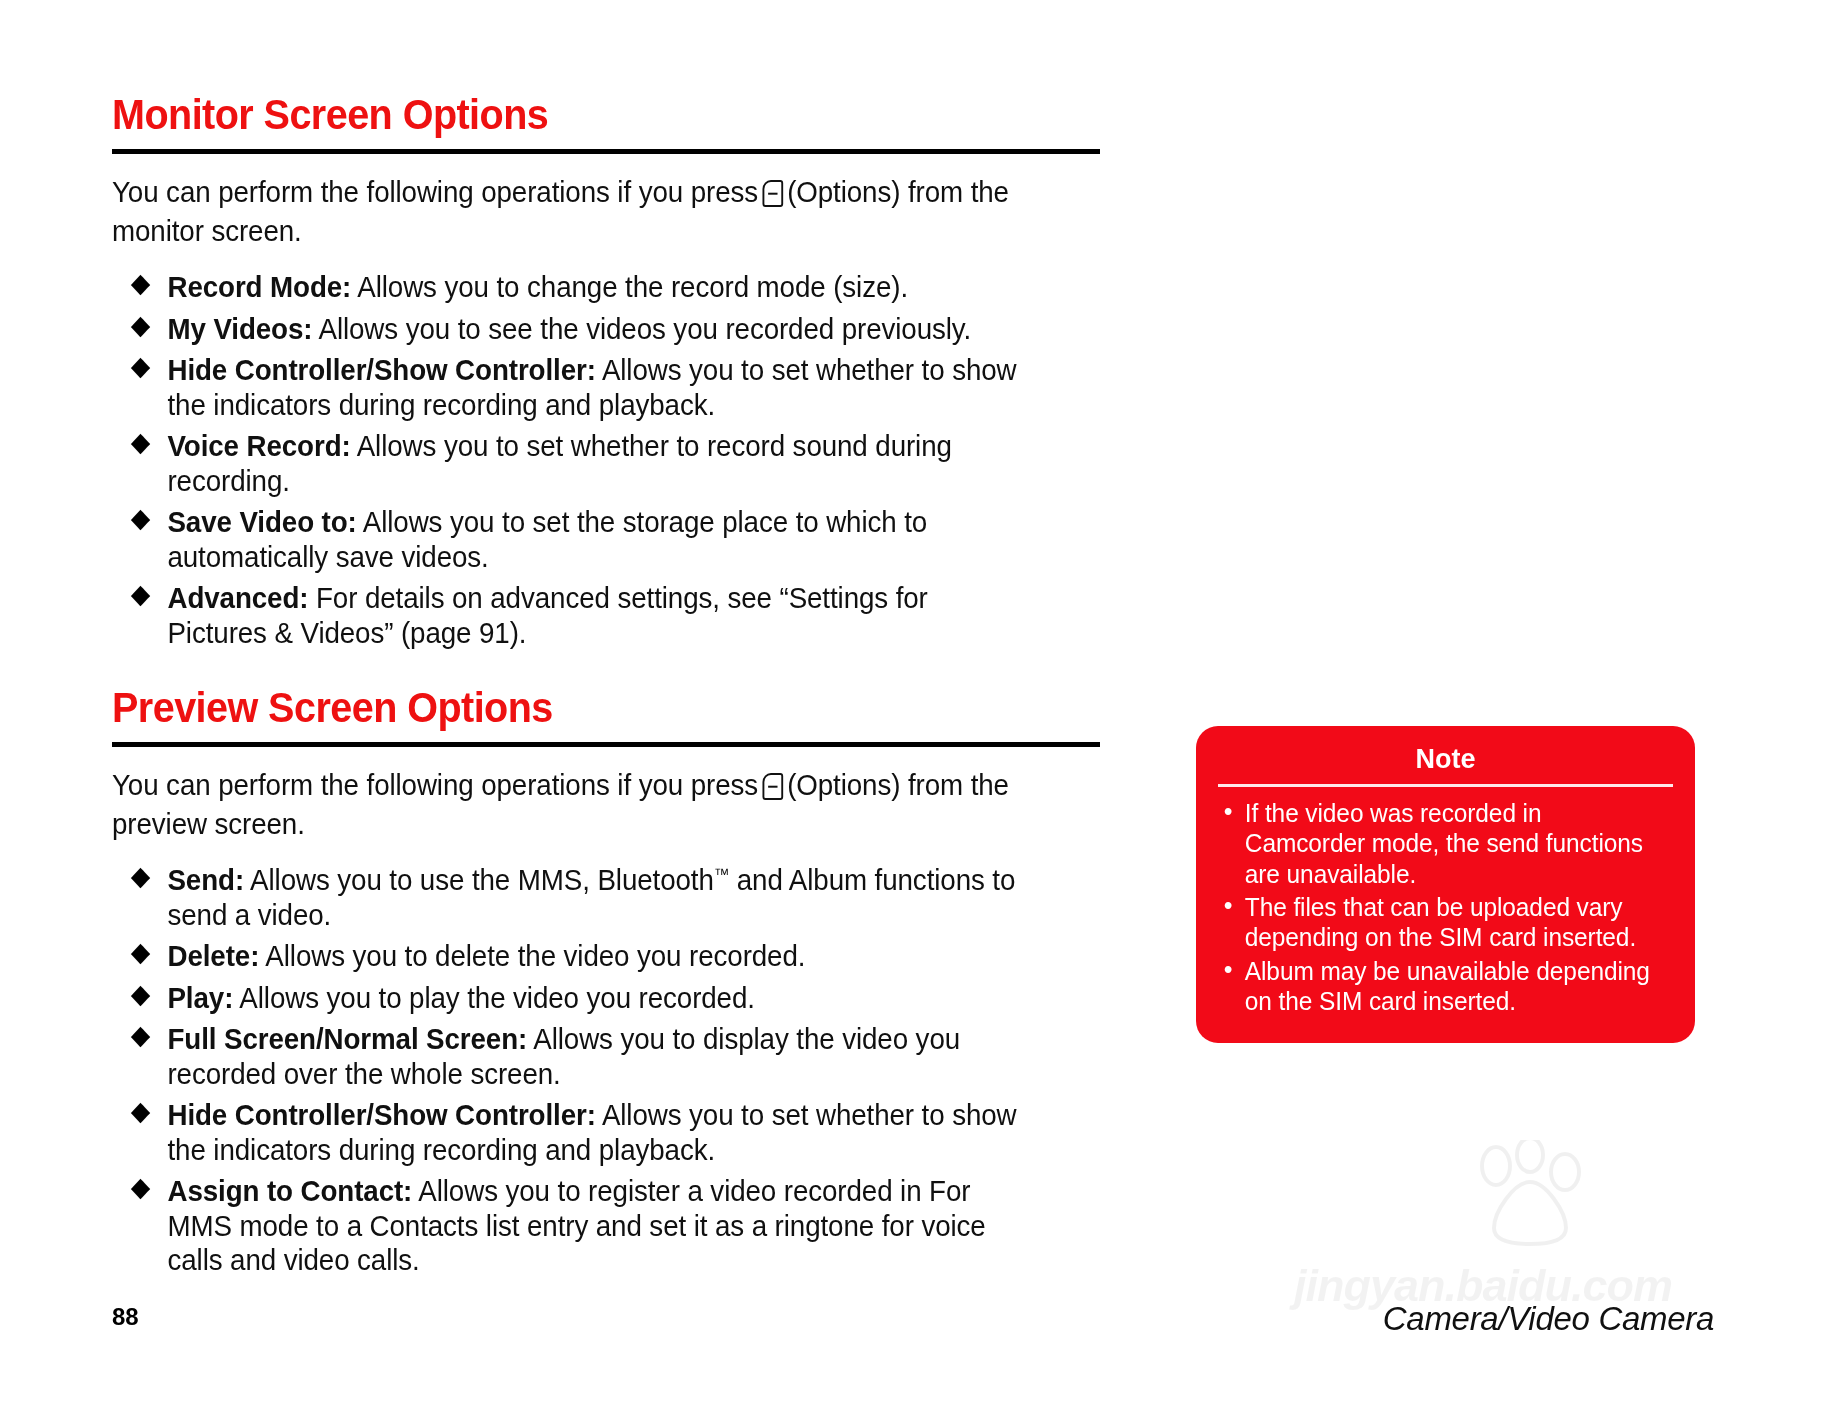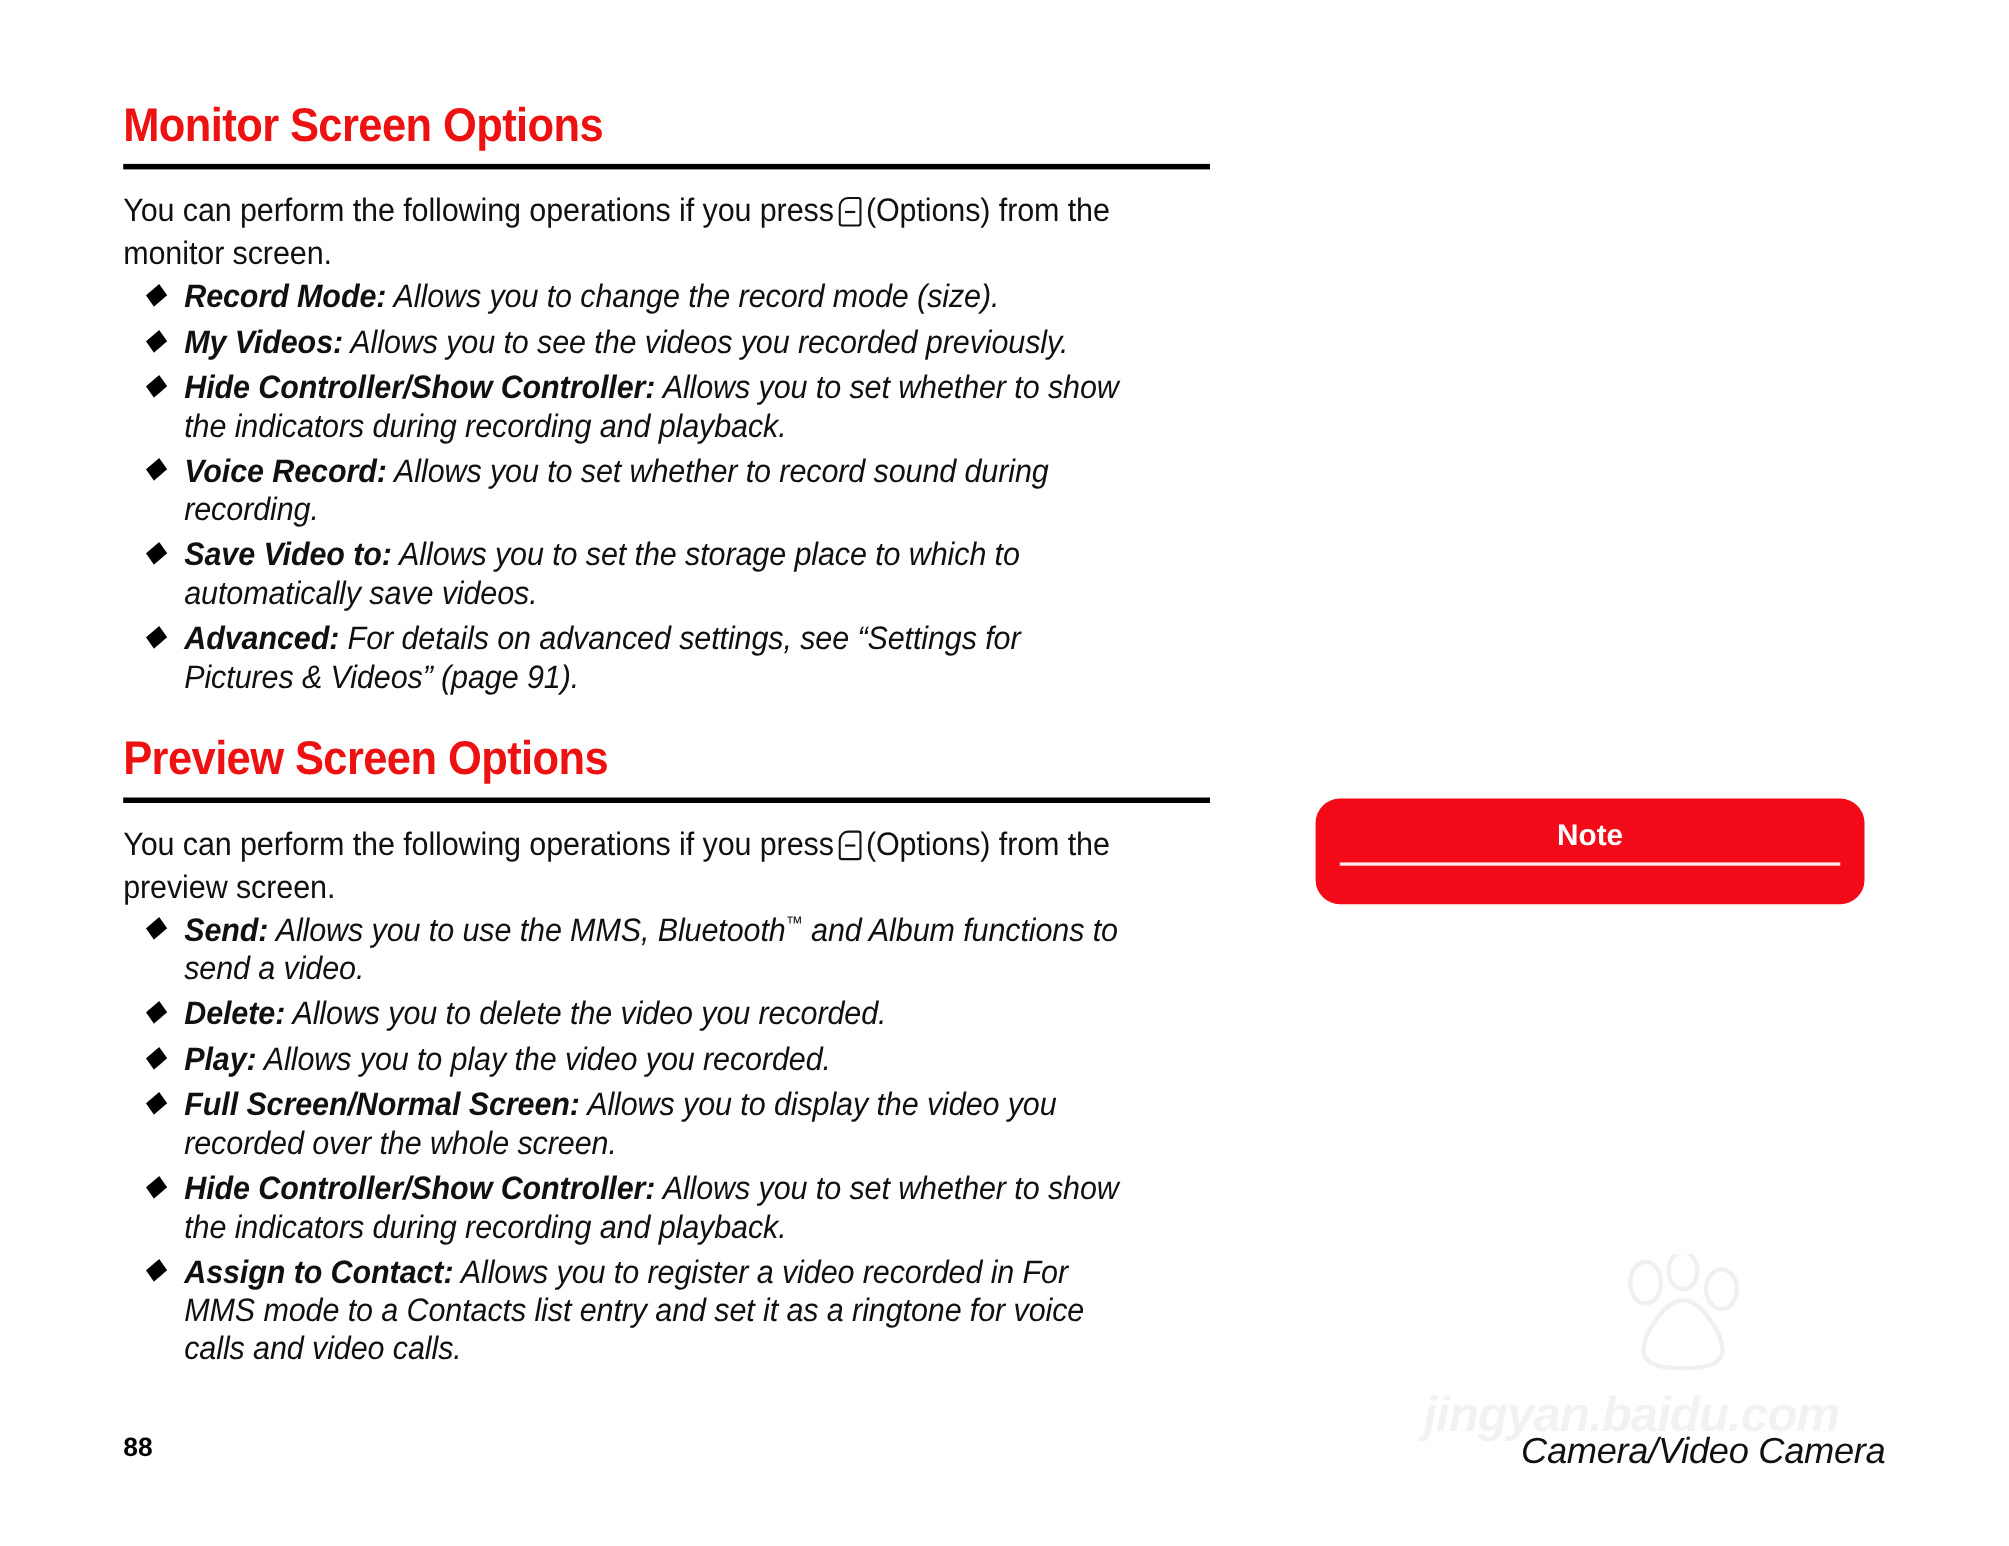--- a/index.html
+++ b/index.html
@@ -64,23 +64,22 @@
     content: "";
     position: absolute;
     left: 4px; right: 4px; top: 50%;
     height: 2.6px;
     background: #111;
     transform: translateY(-50%);
   }
 
   ul.opts {
     list-style: none;
-    margin-top: 2px;
+    margin-top: 19px;
     width: 980px;
-    font-style: italic;
   }
   ul.opts li {
     position: relative;
     padding-left: 59px;
     font-size: 29.5px;
     line-height: 1.17;
     color: #101010;
     margin-bottom: 7px;
     transform: scaleX(0.94);
     transform-origin: left top;
@@ -235,20 +234,25 @@
       <li><span class="diamond"></span><b>Play:</b><span> Allows you to play the video you recorded.</span></li>
       <li><span class="diamond"></span><b>Full Screen/Normal Screen:</b><span> Allows you to display the video you recorded over the whole screen.</span></li>
       <li><span class="diamond"></span><b>Hide Controller/Show Controller:</b><span> Allows you to set whether to show the indicators during recording and playback.</span></li>
       <li><span class="diamond"></span><b>Assign to Contact:</b><span> Allows you to register a video recorded in For MMS mode to a Contacts list entry and set it as a ringtone for voice calls and video calls.</span></li>
     </ul>
   </div>
 
   <aside class="note">
     <div class="note-title">Note</div>
     <div class="note-divider"></div>
+    <ul class="note-list">
+      <li>If the video was recorded in Camcorder mode, the send functions are unavailable.</li>
+      <li>The files that can be uploaded vary depending on the SIM card inserted.</li>
+      <li>Album may be unavailable depending on the SIM card inserted.</li>
+    </ul>
   </aside>
 
   <div class="watermark">
     <svg class="wm-paw" viewBox="0 0 120 110">
       <g fill="none" stroke="rgba(0,0,0,0.06)" stroke-width="4">
         <ellipse cx="26" cy="26" rx="14" ry="19"></ellipse>
         <ellipse cx="60" cy="15" rx="13" ry="17"></ellipse>
         <ellipse cx="95" cy="32" rx="14" ry="18"></ellipse>
         <path d="M60 42 C44 42 24 72 24 88 C24 100 38 104 60 104 C82 104 96 100 96 88 C96 72 76 42 60 42 Z"></path>
       </g>

